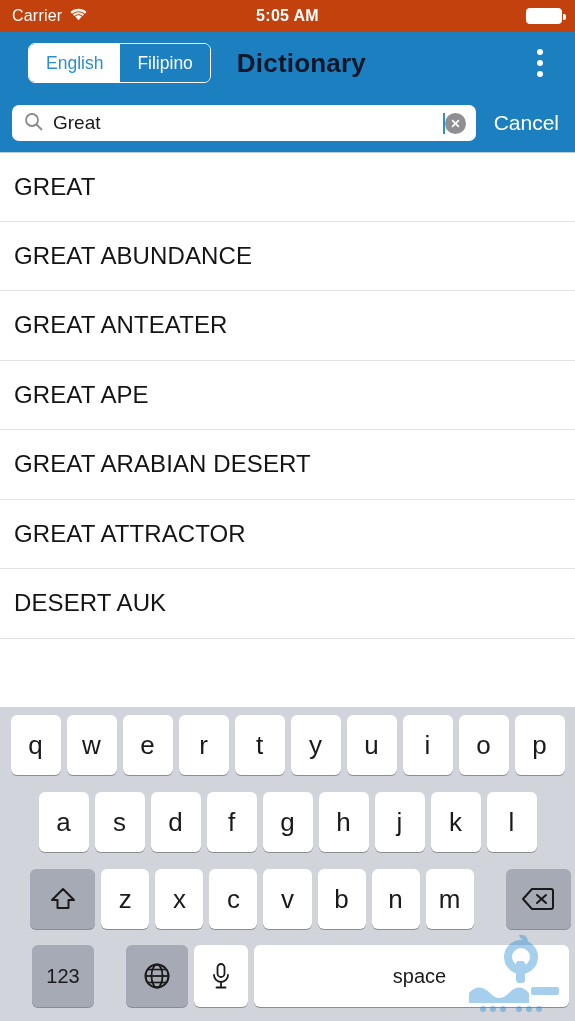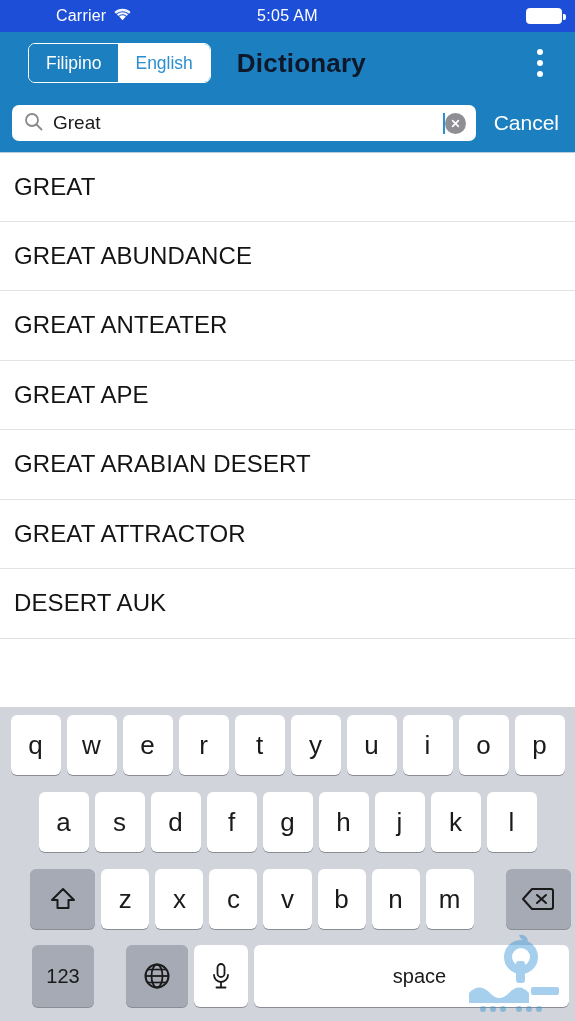--- a/index.html
+++ b/index.html
@@ -6,29 +6,29 @@
   html, body {
     width: 575px; height: 1021px;
     font-family: "Liberation Sans", sans-serif;
     background: #ffffff;
     overflow: hidden;
   }
   .phone { position: relative; width: 575px; height: 1021px; display: flex; flex-direction: column; }
 
   
   .statusbar {
-    height: 32px; background: #1d4ed8; color: #ffffff;
-    display: flex; align-items: center; position: relative; flex: 0 0 32px; padding-left: 44px;
+    height: 32px; background: #c2410c; color: #ffffff;
+    display: flex; align-items: center; position: relative; flex: 0 0 32px;
   }
   .sb-left { display: flex; align-items: center; gap: 7px; margin-left: 12px; }
   .sb-carrier { font-size: 16px; letter-spacing: .2px; }
   .wifi-icon { display: block; }
   .sb-time {
     position: absolute; left: 0; right: 0; text-align: center;
-    font-size: 16px; font-weight: normal; letter-spacing: .3px;
+    font-size: 16px; font-weight: bold; letter-spacing: .3px;
   }
   .sb-right { margin-left: auto; margin-right: 13px; display: flex; align-items: center; }
   .battery {
     width: 36px; height: 16px; border: 1.6px solid #ffffff; border-radius: 3.5px;
     position: relative; background: #ffffff;
   }
   .battery::after {
     content: ""; position: absolute; right: -4.5px; top: 4.5px;
     width: 3px; height: 6px; background: #ffffff; border-radius: 0 2px 2px 0;
   }
@@ -145,22 +145,22 @@
       </span>
     </div>
     <div class="sb-time">5:05 AM</div>
     <div class="sb-right">
       <span class="battery"></span>
     </div>
   </div>
 
   <div class="navbar">
     <div class="segmented">
+      <div class="seg active">English</div>
       <div class="seg inactive">Filipino</div>
-      <div class="seg active">English</div>
     </div>
     <div class="nav-title">Dictionary</div>
     <div class="kebab">
       <span></span>
       <span></span>
       <span></span>
     </div>
   </div>
 
   <div class="searchbar">

